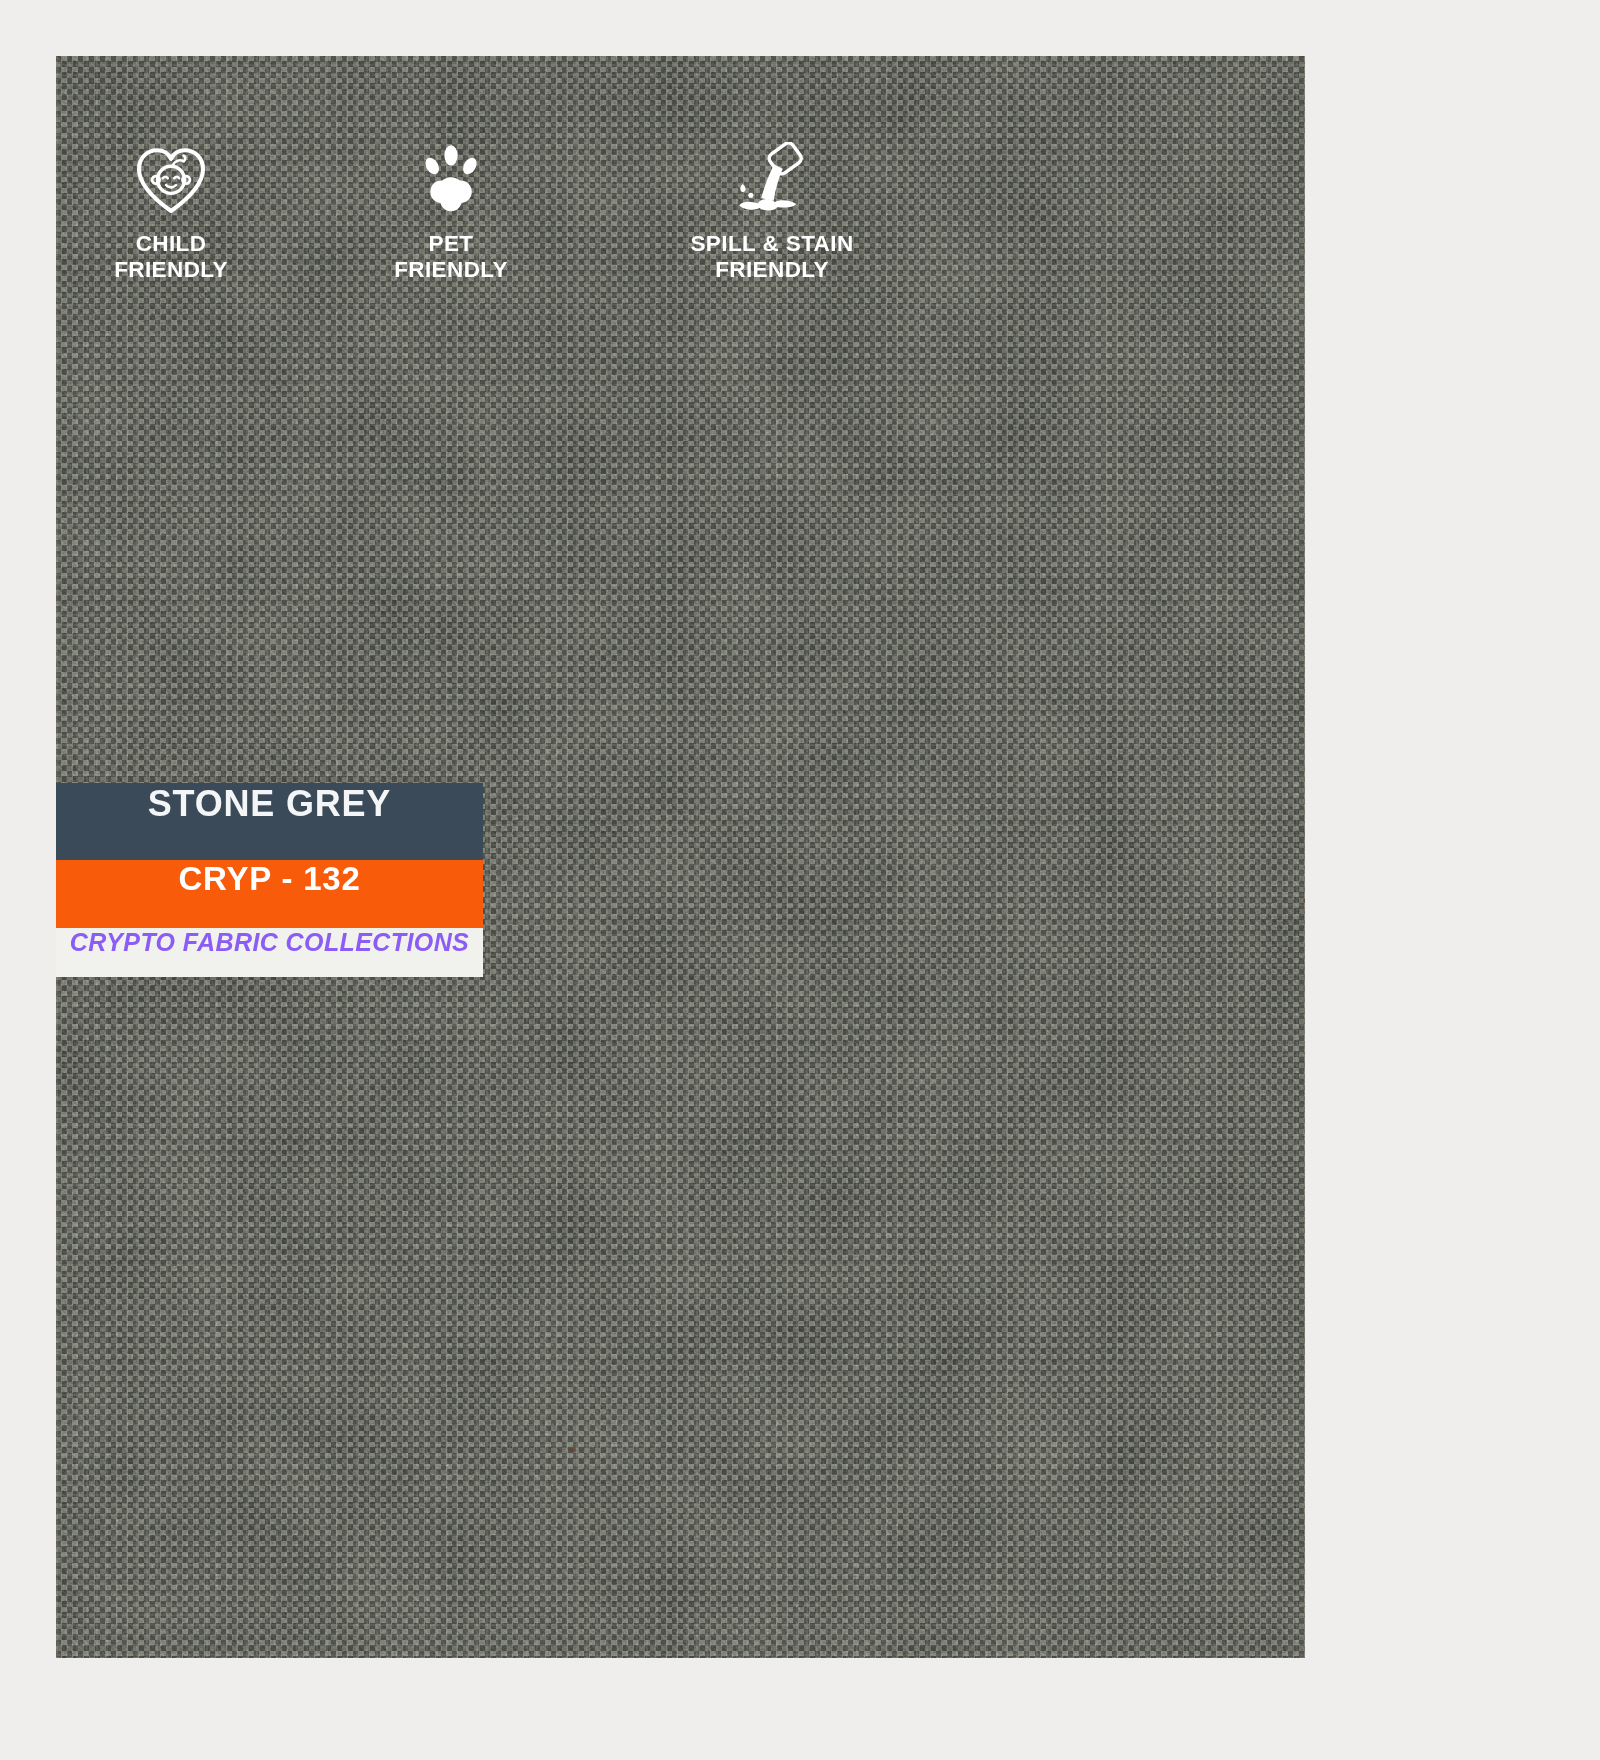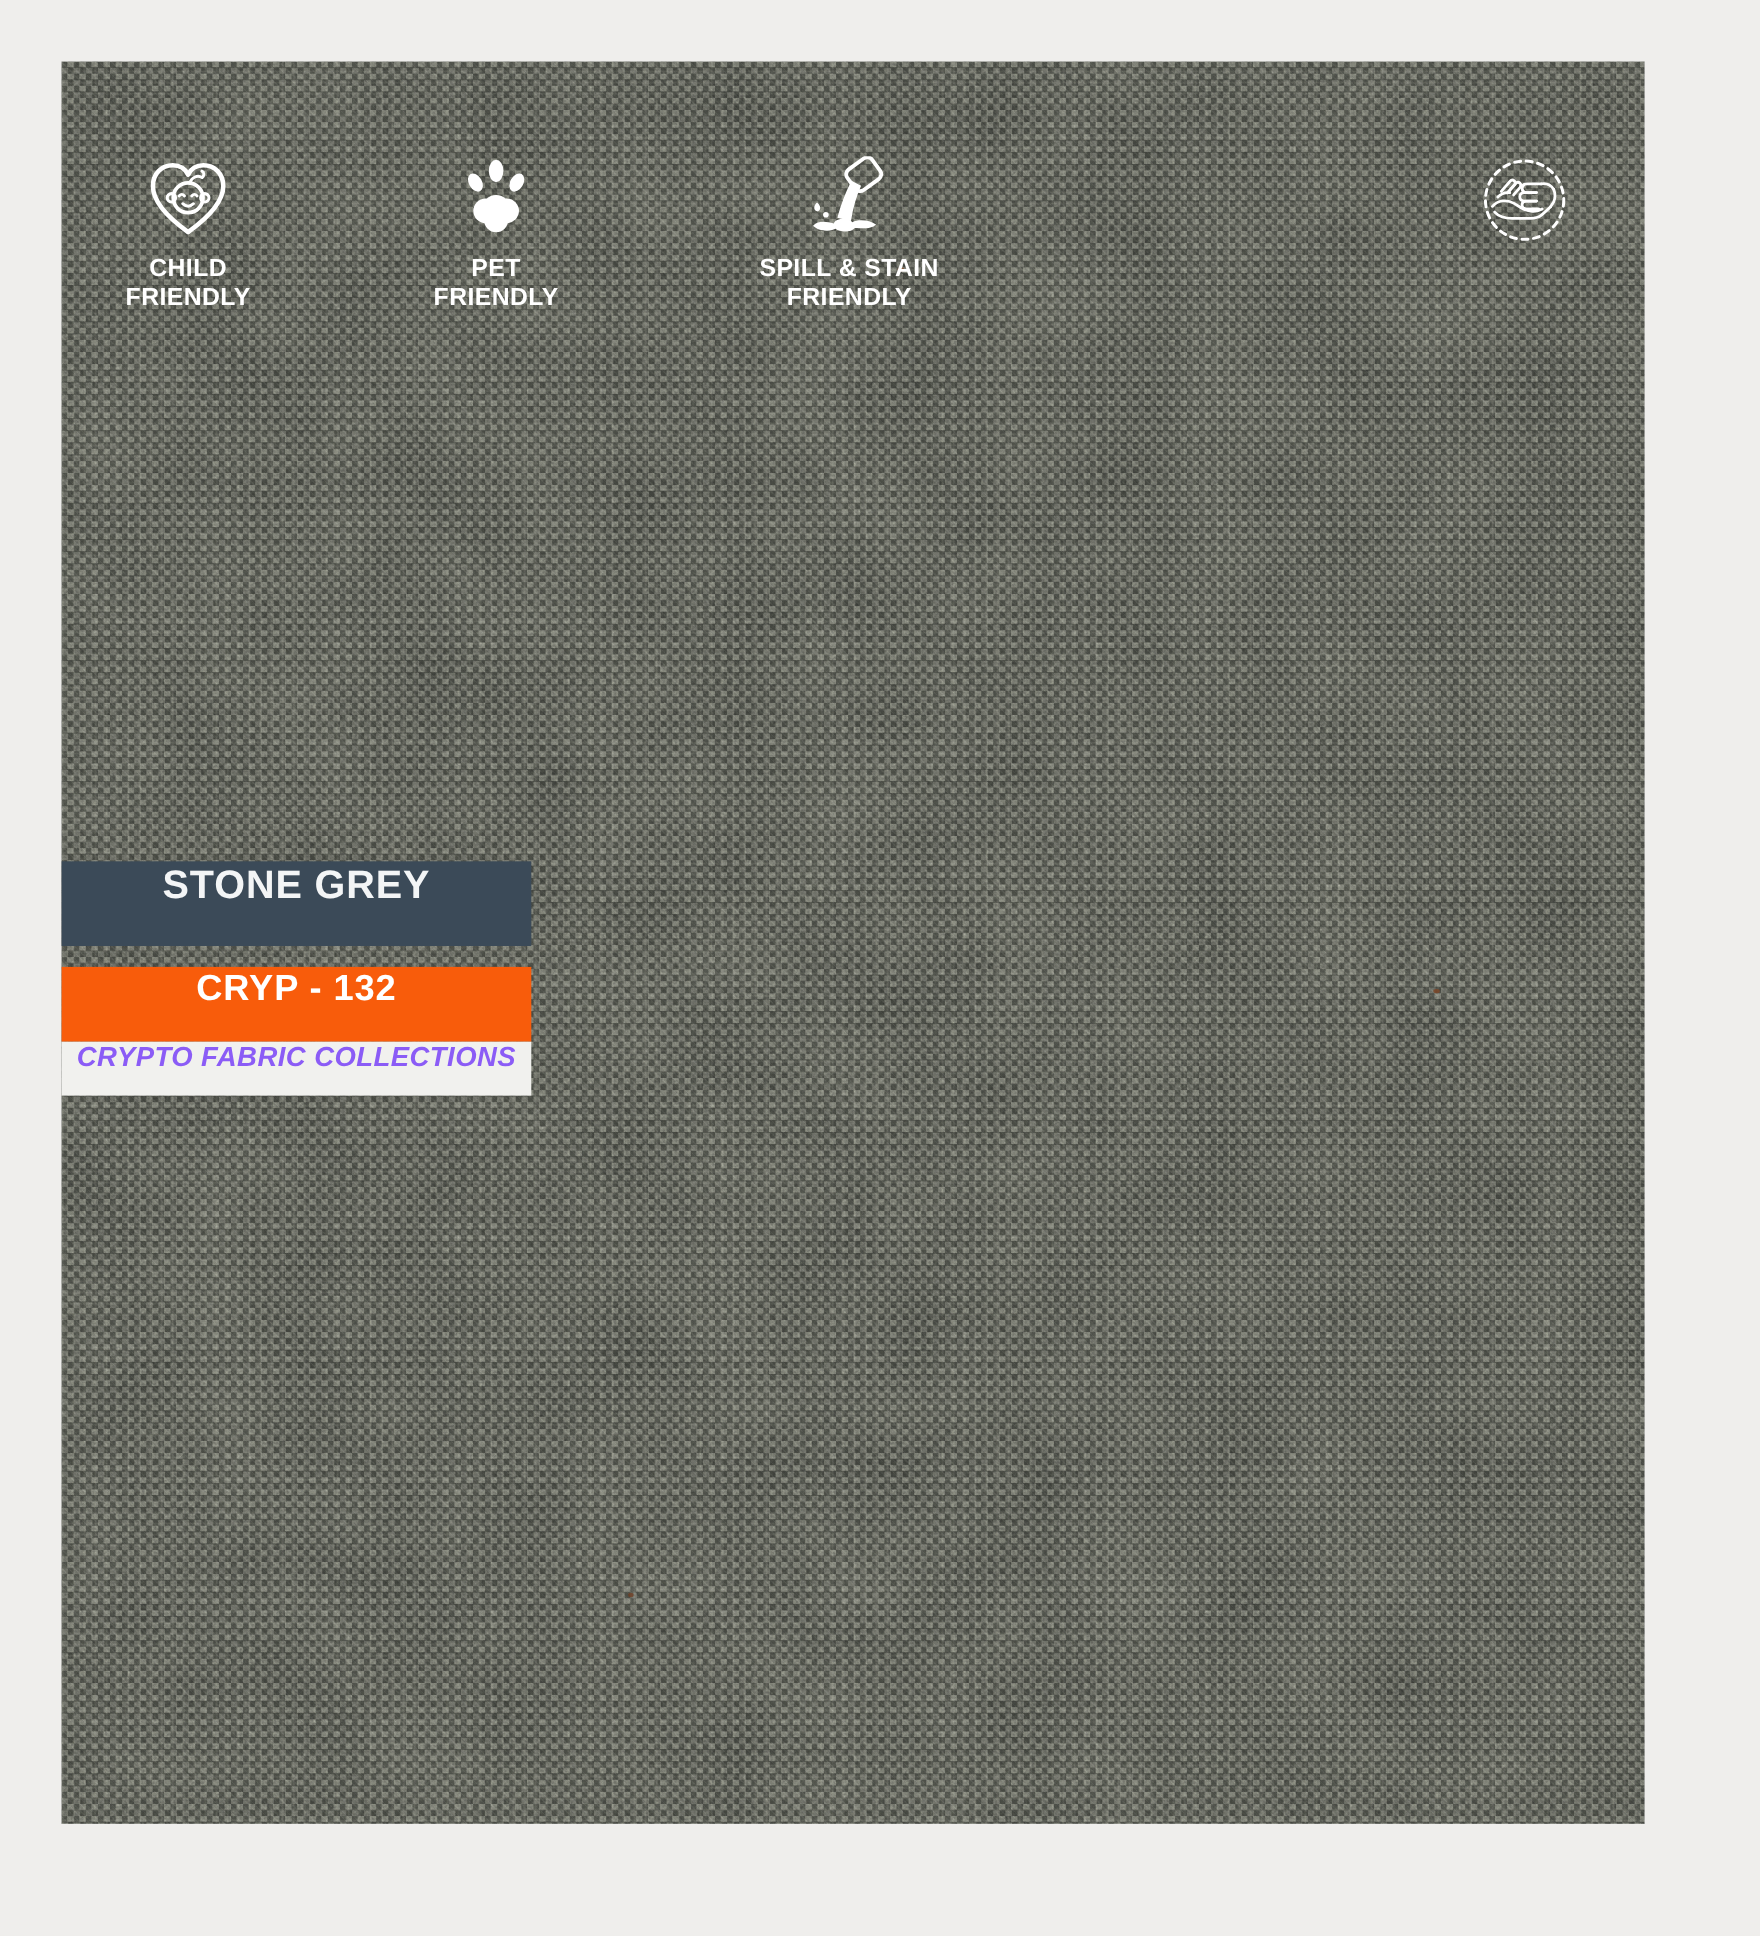--- a/index.html
+++ b/index.html
@@ -1,17 +1,17 @@
 <!DOCTYPE html>
 <html><head>
 <meta charset="utf-8">
 <style>
   html,body{margin:0;padding:0;}
   body{font-family:"Liberation Sans", sans-serif; background:#efeeec;}
-  .canvas{position:relative;width:1495px;height:1760px;overflow:hidden;}
+  .canvas{position:relative;width:1305px;height:1760px;overflow:hidden;}
   .fabric{
     position:absolute;left:56px;top:56px;width:1483px;height:1602px;
     background-color:#454742;
     background-image:
       repeating-linear-gradient(45deg, rgba(255,255,255,0.03) 0 1px, transparent 1px 4px),
       repeating-linear-gradient(90deg, rgba(220,220,208,0.07) 0 2px, transparent 2px 10px),
       repeating-linear-gradient(0deg, rgba(220,220,208,0.06) 0 2px, transparent 2px 10px),
       repeating-conic-gradient(from 0deg at 50% 50%, rgba(162,162,152,0.27) 0deg 90deg, rgba(10,12,10,0.32) 90deg 180deg, rgba(138,138,130,0.18) 180deg 270deg, rgba(20,22,20,0.28) 270deg 360deg);
     background-size:auto, 10px 10px, 10px 10px, 11px 11px;
   }
@@ -127,21 +127,21 @@
           <path stroke-width="3.2" d="M30.6 41.6 L39.8 31 Q42.2 28.4 44.7 30.6 Q46.9 32.8 44.9 35.4 L37.5 44"></path>
           <path stroke-width="3.2" d="M19.5 46.5 Q25.5 40.5 33 41.5"></path>
         </svg>
       </div>
     </div>
 
     <div class="swatch-labels">
       <div class="band band-name" style="background-color: rgb(59, 74, 88); color: rgb(243, 245, 246);">
         <span>STONE GREY</span>
       </div>
-      <div class="band band-code" style="background-color: rgb(248, 92, 11); color: rgb(255, 255, 255); margin-top: 19px;">
+      <div class="band band-code" style="background-color: rgb(248, 92, 11); color: rgb(255, 255, 255);">
         <span>CRYP - 132</span>
       </div>
       <div class="band band-collection" style="background-color: rgb(241, 241, 238); color: #8b5cf6; font-style: italic;">
         <span>CRYPTO FABRIC COLLECTIONS</span>
       </div>
     </div>
 
   </div>
 </div>
 

